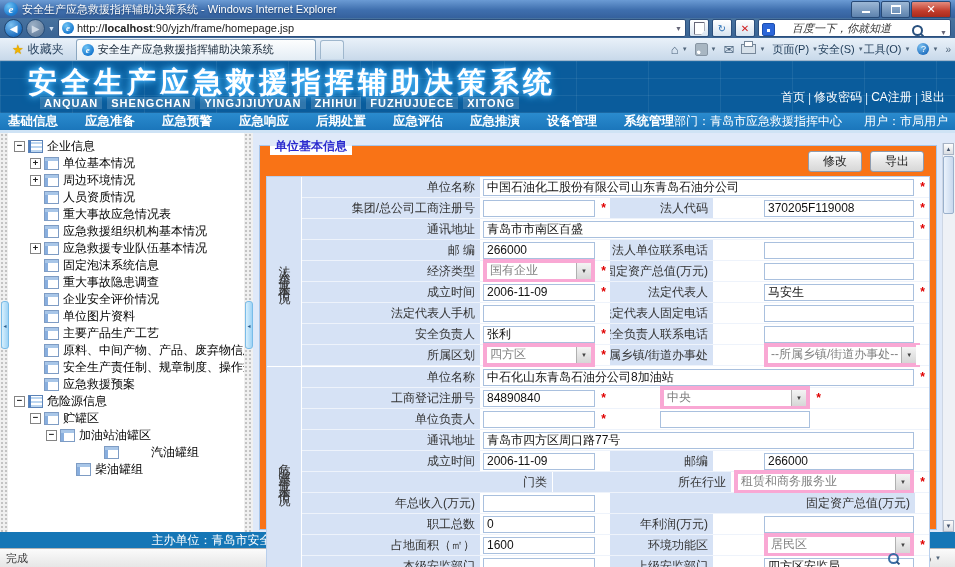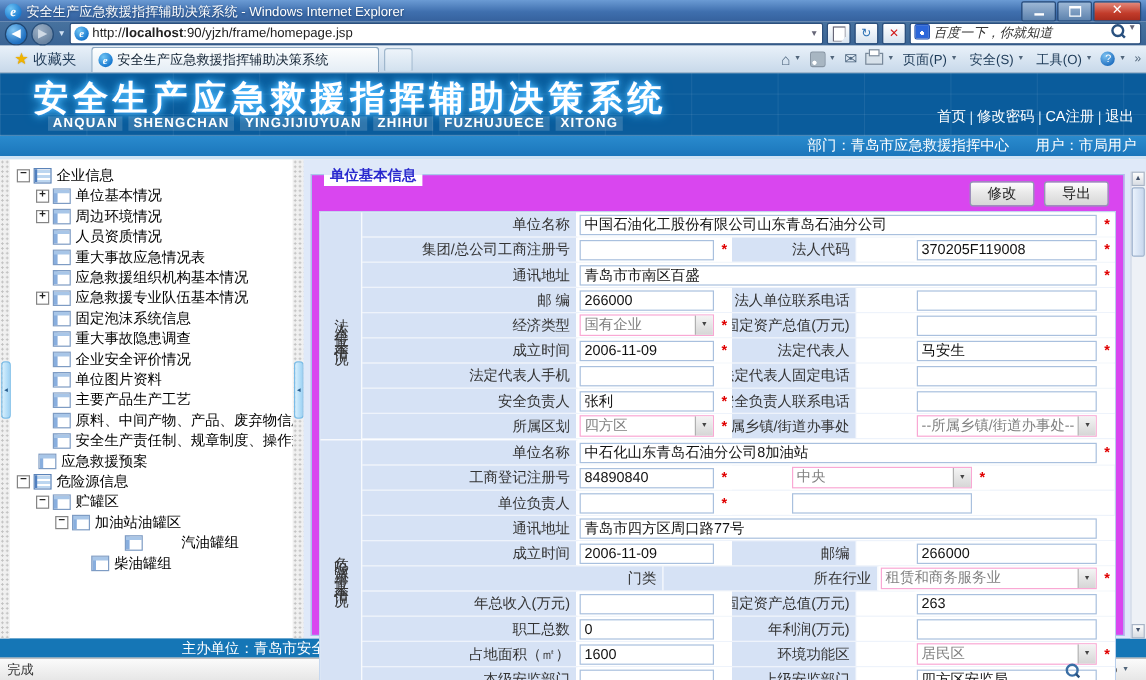--- a/index.html
+++ b/index.html
@@ -22,21 +22,21 @@
   .navcirc.back{background:radial-gradient(circle at 35% 30%,#7ec3f2,#1f6fc0 70%);}
   .navcirc.fwd{background:radial-gradient(circle at 35% 30%,#b9c6d4,#7a8ea5 70%);opacity:.75;}
   .mini-dd{color:#cfe0f2;font-size:7px;}
   .addr-field{flex:1;height:16px;background:#fff;border:1px solid #2c4f7c;border-radius:2px;display:flex;align-items:center;padding:0 3px;gap:3px;min-width:0;}
   .addr-url{color:#222;font-size:11px;white-space:nowrap;overflow:hidden;}
   .addr-url b{font-weight:bold;}
   .afbtn{width:18px;height:16px;border:1px solid #2c4f7c;border-radius:2px;background:linear-gradient(#ffffff,#d8e4f0);display:flex;align-items:center;justify-content:center;font-size:10px;color:#444;flex:none;}
   .afbtn.stop{color:#d11a1a;font-weight:bold;}
   .afbtn.refresh{color:#2a6fb4;}
   .compat{width:9px;height:11px;border:1px solid #667;background:#fff;clip-path:polygon(0 0,100% 0,100% 70%,70% 100%,0 100%);}
-  .search-field{width:185px;height:16px;background:#fff;border:1px solid #2c4f7c;border-radius:2px;display:flex;align-items:flex-start;padding:0 3px;gap:3px;flex:none;}
+  .search-field{width:185px;height:16px;background:#fff;border:1px solid #2c4f7c;border-radius:2px;display:flex;align-items:flex-end;padding:0 3px;gap:17px;flex:none;}
   .baidu-ic{width:11px;height:11px;border-radius:2px;background:radial-gradient(circle at 50% 60%,#fff 18%,#2c66d9 20%);border:1px solid #1d4fb0;flex:none;}
   .search-text{flex:1;font-style:italic;color:#333;font-size:11px;white-space:nowrap;overflow:hidden;}
   .lens{width:7px;height:7px;border:2px solid #28507e;border-radius:50%;position:relative;flex:none;}
   .lens:after{content:"";position:absolute;width:2px;height:4px;background:#28507e;transform:rotate(-45deg);left:7px;top:6px;}
 
   .tabsrow{height:22px;background:linear-gradient(180deg,#e9f1f9,#c8d9ea);display:flex;align-items:center;padding:0 4px;gap:4px;border-bottom:1px solid #9eb6cd;flex:none;}
   .fav-btn{display:flex;align-items:center;gap:4px;padding:1px 8px;color:#1f3a57;}
   .star-ic{color:#f0b300;font-size:13px;text-shadow:0 0 1px #b07d00;}
   .tab{display:flex;align-items:center;gap:4px;width:228px;height:20px;background:linear-gradient(#fdfefe,#e4edf5);border:1px solid #8ba7c0;border-bottom:none;border-radius:3px 3px 0 0;padding:0 5px;color:#123;}
   .tab-title{font-size:11px;white-space:nowrap;overflow:hidden;}
@@ -73,39 +73,39 @@
   .split-handle{position:absolute;top:168px;left:1px;width:6px;height:46px;background:linear-gradient(90deg,#d9f0fd,#9ed3f5);border:1px solid #79bce8;border-radius:3px;display:flex;align-items:center;justify-content:center;color:#2a5f8f;font-size:6px;}
   .tree-panel{width:236px;flex:none;background:#fff;overflow:hidden;padding-top:5px;}
   .tree-item{height:17px;display:flex;align-items:center;white-space:nowrap;}
   .tbox{width:9px;height:9px;border:1px solid #848484;background:#fff;font:bold 9px/7px "DejaVu Sans Mono",monospace;text-align:center;color:#222;margin-right:3px;flex:none;}
   .tspace{width:14px;flex:none;}
   .ticon{width:13px;height:11px;border:1px solid #7e9cc4;background:#fff;box-shadow:inset 0 3px 0 #a8c6e8,inset 3px 0 0 #88aede;margin-right:4px;flex:none;}
   .ticon.root{border-color:#5b83b8;background:repeating-linear-gradient(0deg,#bcd6f0 0 2px,#fff 2px 4px);box-shadow:inset 2px 0 0 #4f7fc0;}
   .tlabel{font-size:12px;color:#000;}
 
   .content{flex:1;position:relative;background:#dfe9f9;min-width:0;}
-  .fieldset{position:absolute;top:12px;left:6px;right:18px;bottom:2px;background:#d946ef;border:1px solid #a8c6ea;}
+  .fieldset{position:absolute;top:12px;left:6px;right:18px;bottom:2px;background:#f97316;border:1px solid #a8c6ea;}
   .legend{position:absolute;top:-8px;left:10px;padding:0 5px;font-size:12px;font-weight:bold;color:#2a2ace;background:linear-gradient(180deg,#dfe9f9 45%,#ffffff 45%);}
   .btns{position:absolute;top:5px;right:12px;display:flex;gap:8px;}
   .fbtn{background:linear-gradient(#fefefe,#e9e9e9 45%,#d7d7d7);border:1px solid #8e9cb0;border-radius:3px;font-size:12px;padding:1px 14px;color:#222;font-family:inherit;}
   .formtable{position:absolute;top:30px;left:6px;right:6px;border:1px solid #b9cfec;background:#fff;}
   .fsec{display:flex;border-bottom:1px solid #fff;}
   .grp{width:34px;flex:none;background:#d6e2f5;border-right:1px solid #fff;display:flex;align-items:center;justify-content:center;writing-mode:vertical-rl;text-orientation:upright;font-size:12px;color:#333;letter-spacing:4px;padding:6px 0;}
   .rows{flex:1;display:flex;flex-direction:column;min-width:0;}
   .frow{display:flex;height:20px;align-items:stretch;border-bottom:1px solid #eef3fb;}
   .lbl{background:#d6e2f5;font-size:12px;color:#333;display:flex;align-items:center;justify-content:flex-end;padding:0 5px;border-right:1px solid #fff;white-space:nowrap;overflow:hidden;}
   .lbl.l{width:168px;flex:none;}
   .lbl.r{flex:1;min-width:0;}
   .lbl.sub{width:240px;flex:none;}
   .fld{display:flex;align-items:center;padding:1px 2px;background:#fff;min-width:0;}
   .fld.fl{width:112px;flex:none;}
   .fld.fr{width:150px;flex:none;margin-left:48px;}
   .fld.grow{flex:1;}
   .inp{width:100%;height:15px;border:1px solid #a9c0de;font-size:12px;padding:0 3px;color:#111;background:#fff;font-family:inherit;}
-  .sel{width:100%;height:16px;border:1px solid #f9a8d4;display:flex;background:#fff;align-items:stretch;}
+  .sel{width:100%;height:16px;border:4px solid #f9a8d4;display:flex;background:#fff;align-items:stretch;}
   .seltxt{flex:1;font-size:12px;color:#808080;padding:0 3px;line-height:15px;overflow:hidden;white-space:nowrap;}
   .selarr{width:14px;flex:none;background:linear-gradient(#f4f4f4,#d6d6d6);border-left:1px solid #b0b0b0;font-size:6px;color:#444;display:flex;align-items:center;justify-content:center;}
   .starc{width:13px;flex:none;color:#e00000;font-weight:bold;font-size:12px;display:flex;align-items:center;justify-content:center;background:#fff;}
 
   .vscroll{position:absolute;right:0;top:10px;bottom:0;width:12px;background:#eef1f6;border-left:1px solid #cdd6e4;}
   .sarrow{position:absolute;left:0;width:11px;height:12px;background:linear-gradient(#fdfdfd,#d9dde3);border:1px solid #a8b4c6;display:flex;align-items:center;justify-content:center;font-size:6px;color:#42526b;box-sizing:border-box;}
   .sarrow.up{top:0;}
   .sarrow.down{bottom:0;}
   .sthumb{position:absolute;left:0;top:13px;width:11px;height:58px;background:linear-gradient(90deg,#eaf2fc,#c8d8ee);border:1px solid #9ab0cc;border-radius:2px;box-sizing:border-box;}
 
@@ -177,21 +177,21 @@
           <span class="feeds-ic"></span>
           <span class="dd">▼</span>
         </span>
       <span class="cmd-btn">
           <span class="tr-ic">✉</span>
         </span>
       <span class="cmd-btn">
           <span class="print-ic"></span>
           <span class="dd">▼</span>
         </span>
-      <span id="ie-menu-text" style="display:flex;gap:10px;align-items:center;">
+      <span id="ie-menu-text" style="display:flex;align-items:center;">
           <span class="cmd-btn">
             <span>页面(P)</span>
             <span class="dd">▼</span>
           </span>
           <span class="cmd-btn">
             <span>安全(S)</span>
             <span class="dd">▼</span>
           </span>
           <span class="cmd-btn">
             <span>工具(O)</span>
@@ -221,20 +221,31 @@
         <span class="sep">|</span>
         <a class="blink">修改密码</a>
         <span class="sep">|</span>
         <a class="blink">CA注册</a>
         <span class="sep">|</span>
         <a class="blink">退出</a>
       </div>
   </div>
 
   <div class="navbar">
+    <div class="nav-items" id="nav-items">
+        <span class="nav-item">基础信息</span>
+        <span class="nav-item">应急准备</span>
+        <span class="nav-item">应急预警</span>
+        <span class="nav-item">应急响应</span>
+        <span class="nav-item">后期处置</span>
+        <span class="nav-item">应急评估</span>
+        <span class="nav-item">应急推演</span>
+        <span class="nav-item">设备管理</span>
+        <span class="nav-item">系统管理</span>
+      </div>
     <div class="nav-user">
       <span>部门：青岛市应急救援指挥中心</span>
       <span>用户：市局用户</span>
     </div>
   </div>
   <div class="navsep"></div>
 
   <div class="main">
     <div class="vsplit">
         <span class="split-handle">◂</span>
@@ -303,21 +314,21 @@
         <div class="tree-item" style="padding-left: 22px;">
           <span class="tspace"></span>
           <span class="ticon"></span>
           <span class="tlabel">原料、中间产物、产品、废弃物信息</span>
         </div>
         <div class="tree-item" style="padding-left: 22px;">
           <span class="tspace"></span>
           <span class="ticon"></span>
           <span class="tlabel">安全生产责任制、规章制度、操作规程信息</span>
         </div>
-        <div class="tree-item" style="padding-left: 10px;">
+        <div class="tree-item" style="padding-left: 22px;">
           <span class="tspace"></span>
           <span class="ticon"></span>
           <span class="tlabel">应急救援预案</span>
         </div>
         <div class="tree-item" style="padding-left: 6px;">
           <span class="tbox">−</span>
           <span class="ticon root"></span>
           <span class="tlabel">危险源信息</span>
         </div>
         <div class="tree-item" style="padding-left: 22px;">
@@ -530,23 +541,20 @@
                   </div>
                   <div class="starc">*</div>
                 </div>
                 <div class="frow">
                   <div class="lbl l">年总收入(万元)</div>
                   <div class="fld fl">
                     <input class="inp" readonly="" style="">
                   </div>
                   <div class="starc"></div>
                   <div class="lbl r">固定资产总值(万元)</div>
-                  <div class="fld fr">
-                    <input class="inp" readonly="" value="263" style="">
-                  </div>
                   <div class="starc"></div>
                 </div>
                 <div class="frow">
                   <div class="lbl l">职工总数</div>
                   <div class="fld fl">
                     <input class="inp" readonly="" value="0" style="">
                   </div>
                   <div class="starc"></div>
                   <div class="lbl r">年利润(万元)</div>
                   <div class="fld fr">

